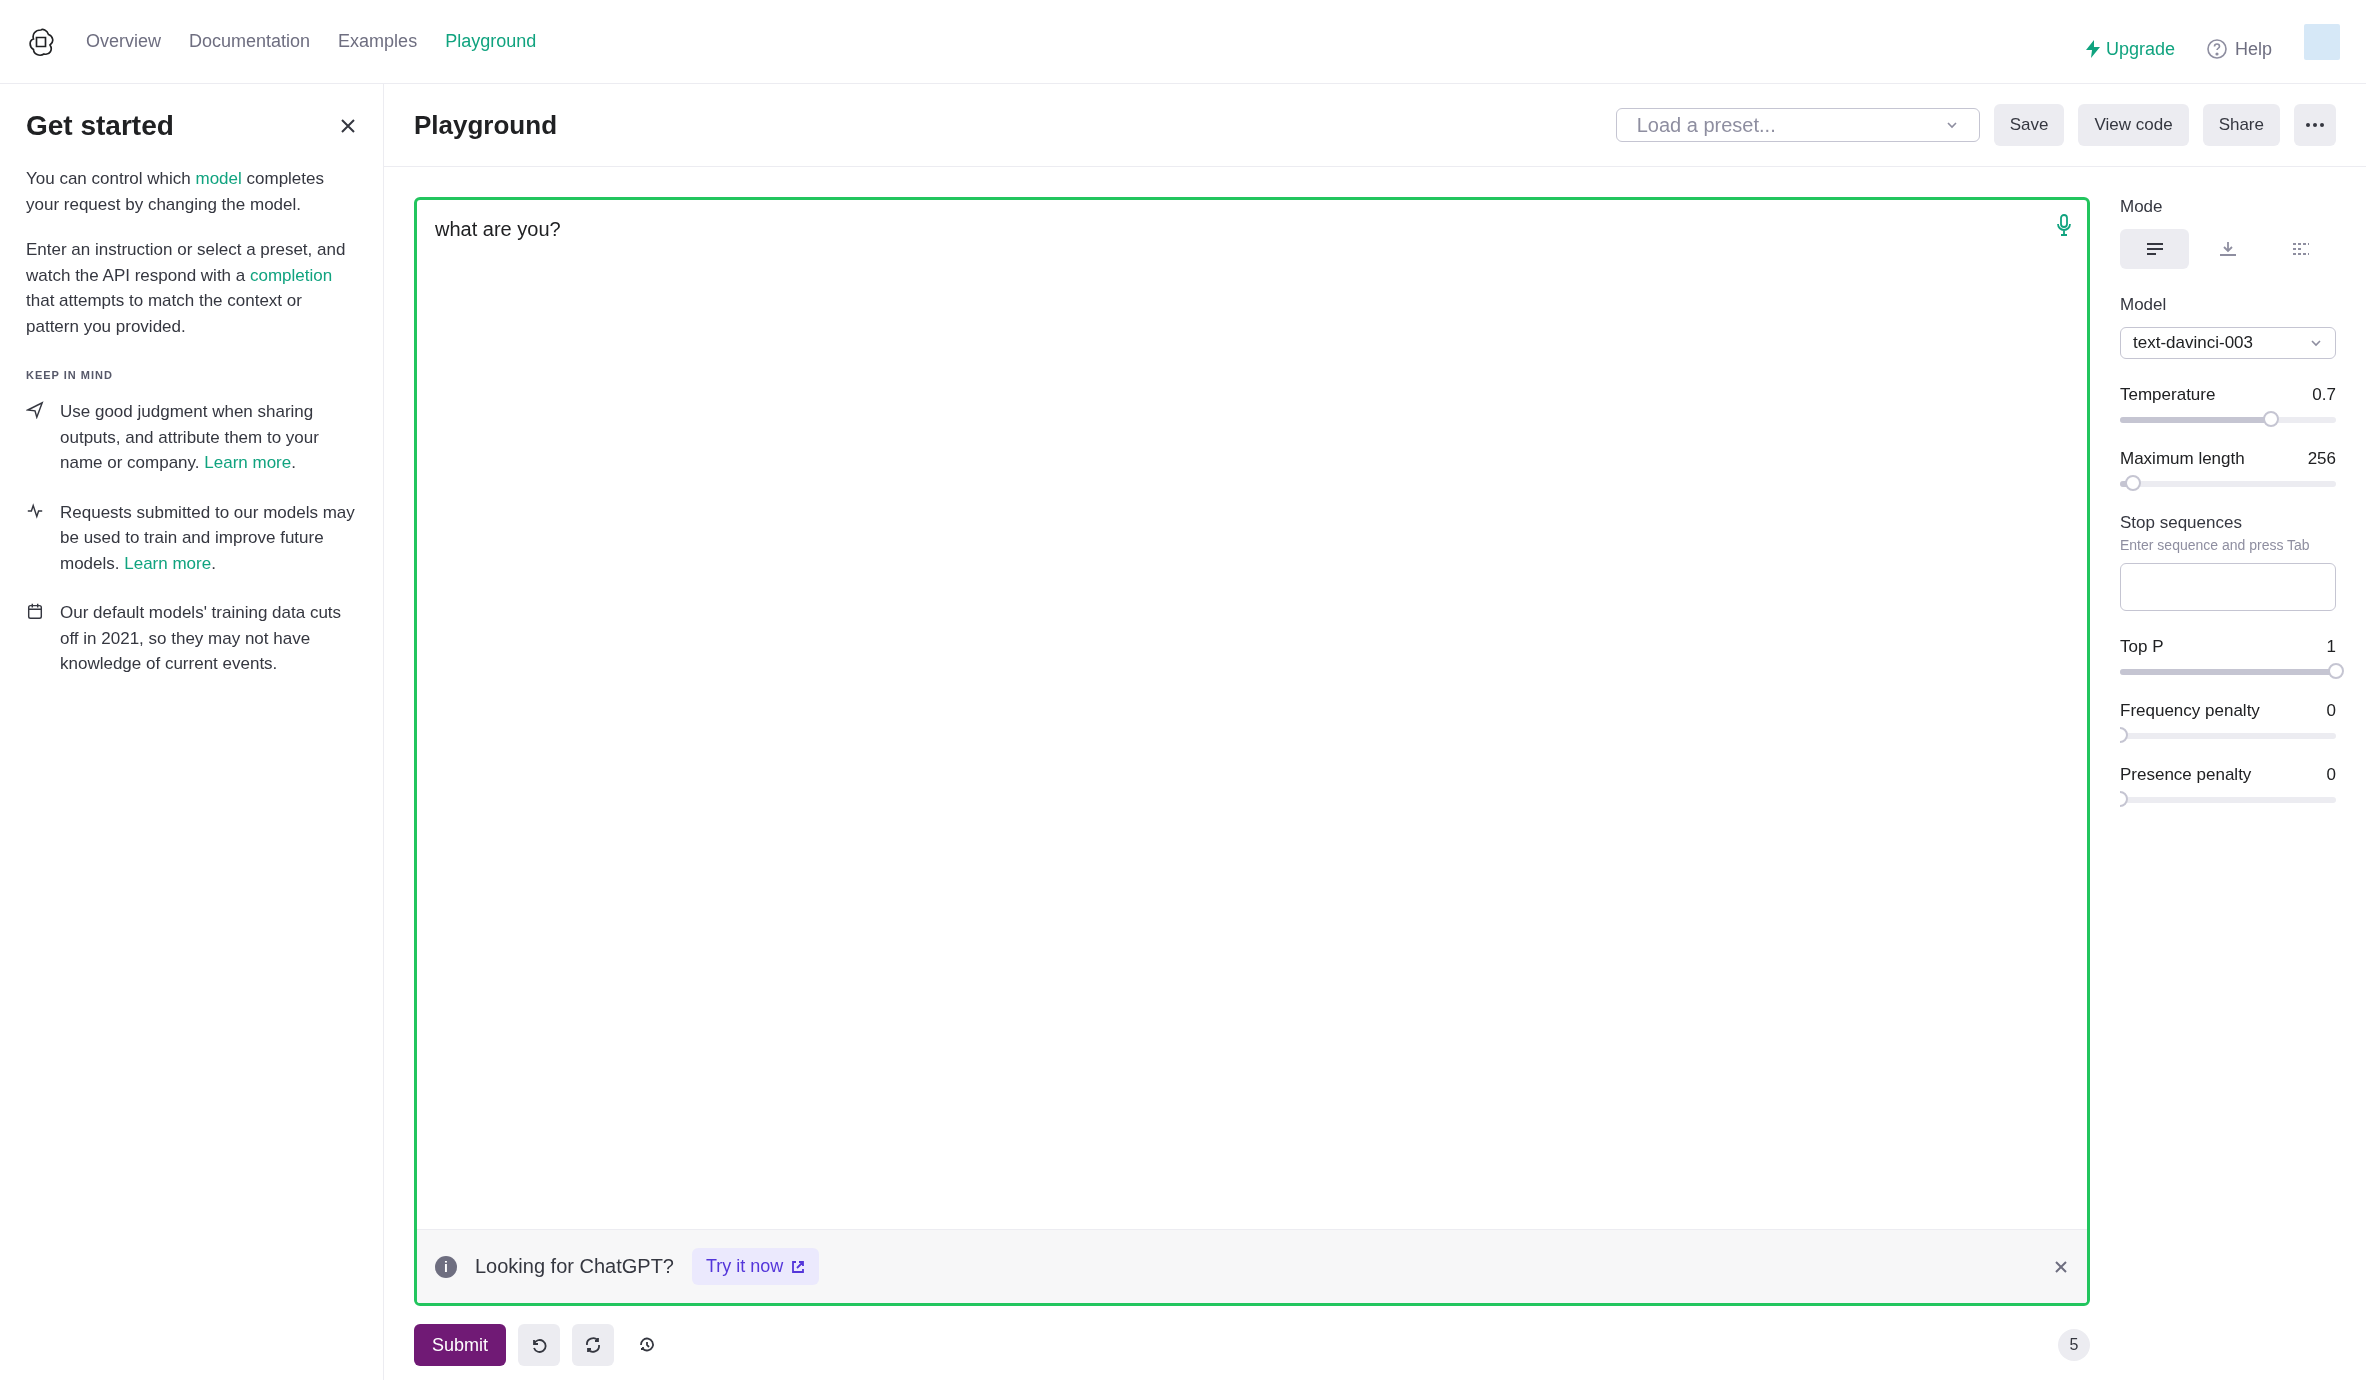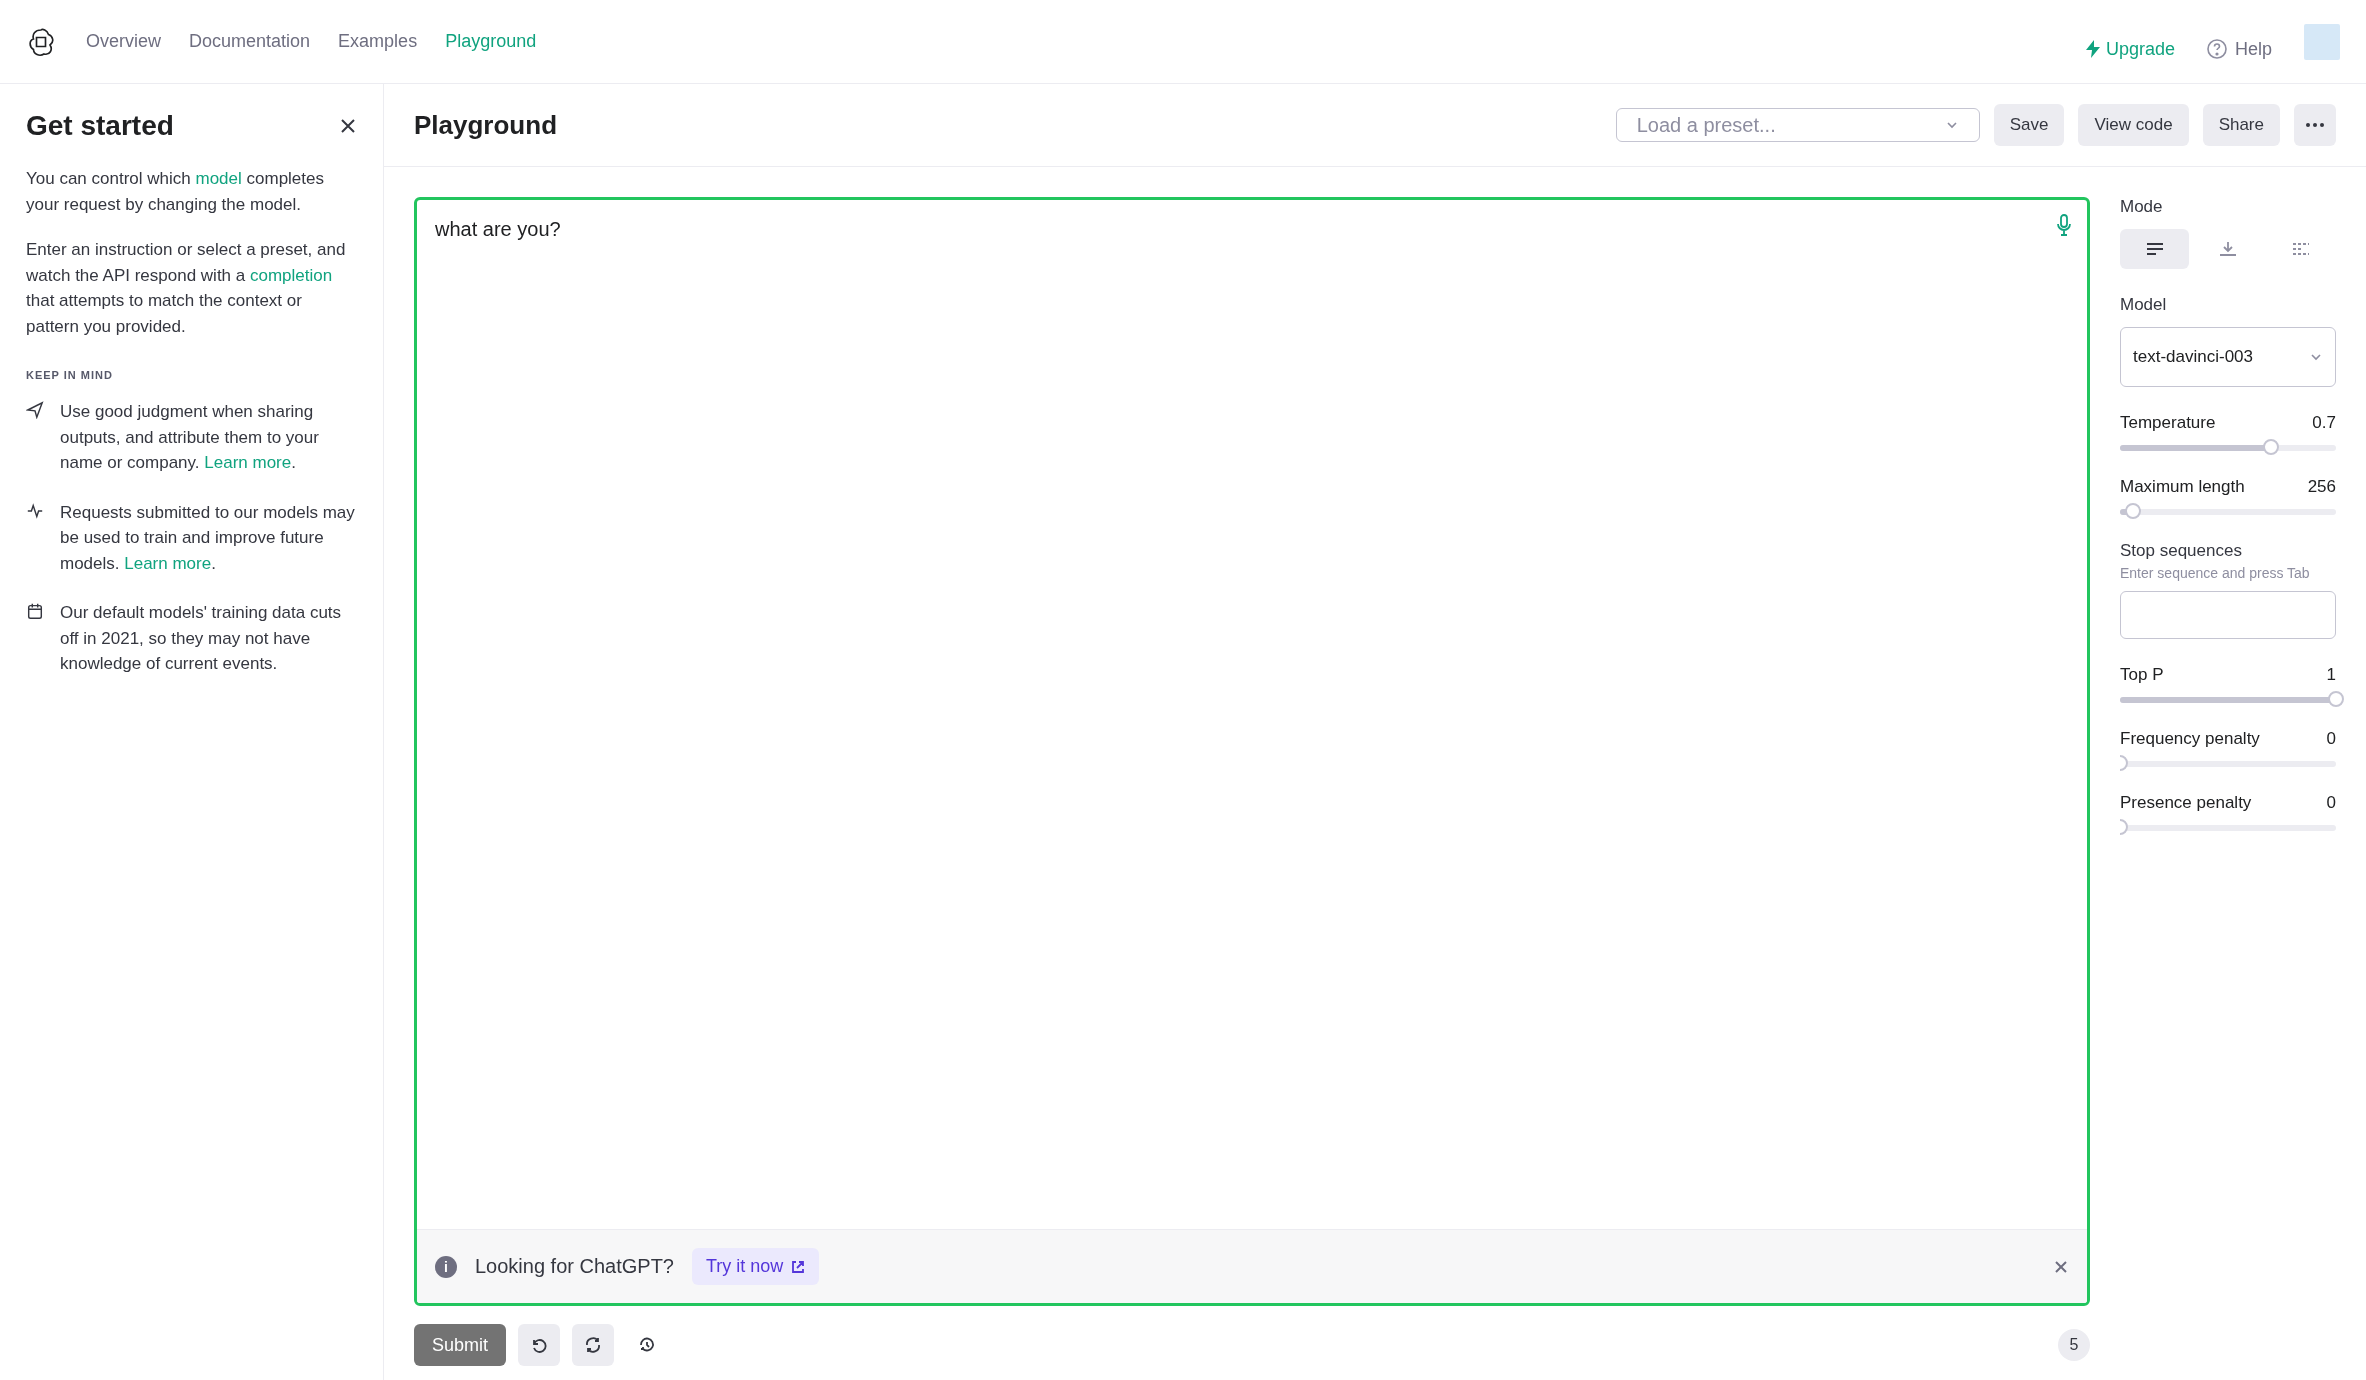--- a/index.html
+++ b/index.html
@@ -50,31 +50,31 @@
 .editor-box { flex: 1; border: 3px solid #22c55e; border-radius: 6px; display: flex; flex-direction: column; overflow: hidden; }
 .editor-textarea { flex: 1; padding: 18px; font-size: 20px; color: #202123; position: relative; }
 .mic { position: absolute; top: 14px; right: 14px; color: #10a37f; cursor: pointer; }
 .banner { background: #f7f7f8; border-top: 1px solid #ececf1; padding: 18px; display: flex; align-items: center; gap: 18px; }
 .info-circle { width: 22px; height: 22px; border-radius: 50%; background: #6e6e80; color: #fff; display: flex; align-items: center; justify-content: center; font-size: 14px; font-weight: 700; }
 .banner-text { font-size: 20px; color: #353740; }
 .tryit { background: #ebe9fd; color: #5436da; border: none; border-radius: 6px; padding: 8px 14px; font-size: 18px; display: flex; align-items: center; gap: 8px; cursor: pointer; }
 .banner-close { margin-left: auto; color: #6e6e80; font-size: 20px; cursor: pointer; }
 
 .editor-footer { display: flex; align-items: center; gap: 12px; margin-top: 18px; }
-.btn-green { background: #737373; color: #fff; border: none; border-radius: 6px; height: 42px; padding: 4px 18px; font-size: 18px; cursor: pointer; }
+.btn-green { background: #701a75; color: #fff; border: none; border-radius: 6px; height: 42px; padding: 4px 18px; font-size: 18px; cursor: pointer; }
 .iconbtn2 { background: #ececf1; border: none; border-radius: 6px; width: 42px; height: 42px; display: flex; align-items: center; justify-content: center; cursor: pointer; color: #353740; }
 .iconbtn-plain { background: none; border: none; width: 42px; height: 42px; display: flex; align-items: center; justify-content: center; cursor: pointer; color: #353740; }
 .tokcount { margin-left: auto; width: 32px; height: 32px; border-radius: 50%; background: #ececf1; display: flex; align-items: center; justify-content: center; font-size: 16px; color: #353740; }
 
 .settings-col { width: 246px; padding: 30px 30px 30px 0; overflow-y: auto; }
 .set-label { font-size: 17px; color: #353740; margin-bottom: 12px; }
 .mode-btns { display: flex; gap: 4px; margin-bottom: 26px; }
 .mode-btn { flex: 1; height: 40px; border: none; background: #fff; display: flex; align-items: center; justify-content: center; cursor: pointer; border-radius: 6px; color: #6e6e80; }
 .mode-btn.active { background: #ececf1; color: #353740; }
-.model-select { border: 1px solid #c5c5d2; border-radius: 6px; height: 60px; width: 100%; padding: 0 12px; display: flex; align-items: center; justify-content: space-between; font-size: 17px; cursor: pointer; margin-bottom: 26px; }
+.model-select { border: 1px solid #c5c5d2; border-radius: 6px; height: 32px; width: 100%; padding: 0 12px; display: flex; align-items: center; justify-content: space-between; font-size: 17px; cursor: pointer; margin-bottom: 26px; }
 .param { margin-bottom: 26px; }
 .param-head { display: flex; justify-content: space-between; font-size: 17px; margin-bottom: 12px; }
 .slider { position: relative; height: 6px; background: #ececf1; border-radius: 3px; cursor: pointer; }
 .slider-fill { position: absolute; height: 6px; background: #c5c5d2; border-radius: 3px; left: 0; }
 .slider-thumb { position: absolute; width: 16px; height: 16px; border-radius: 50%; background: #fff; border: 2px solid #c5c5d2; top: -6px; transform: translateX(-50%); }
 .stop-input { border: 1px solid #c5c5d2; border-radius: 6px; height: 48px; width: 100%; }
 .stop-hint { font-size: 14px; color: #8e8ea0; margin-bottom: 10px; }
 .chev { color: #8e8ea0; }
 svg { display: block; }
 </style>

